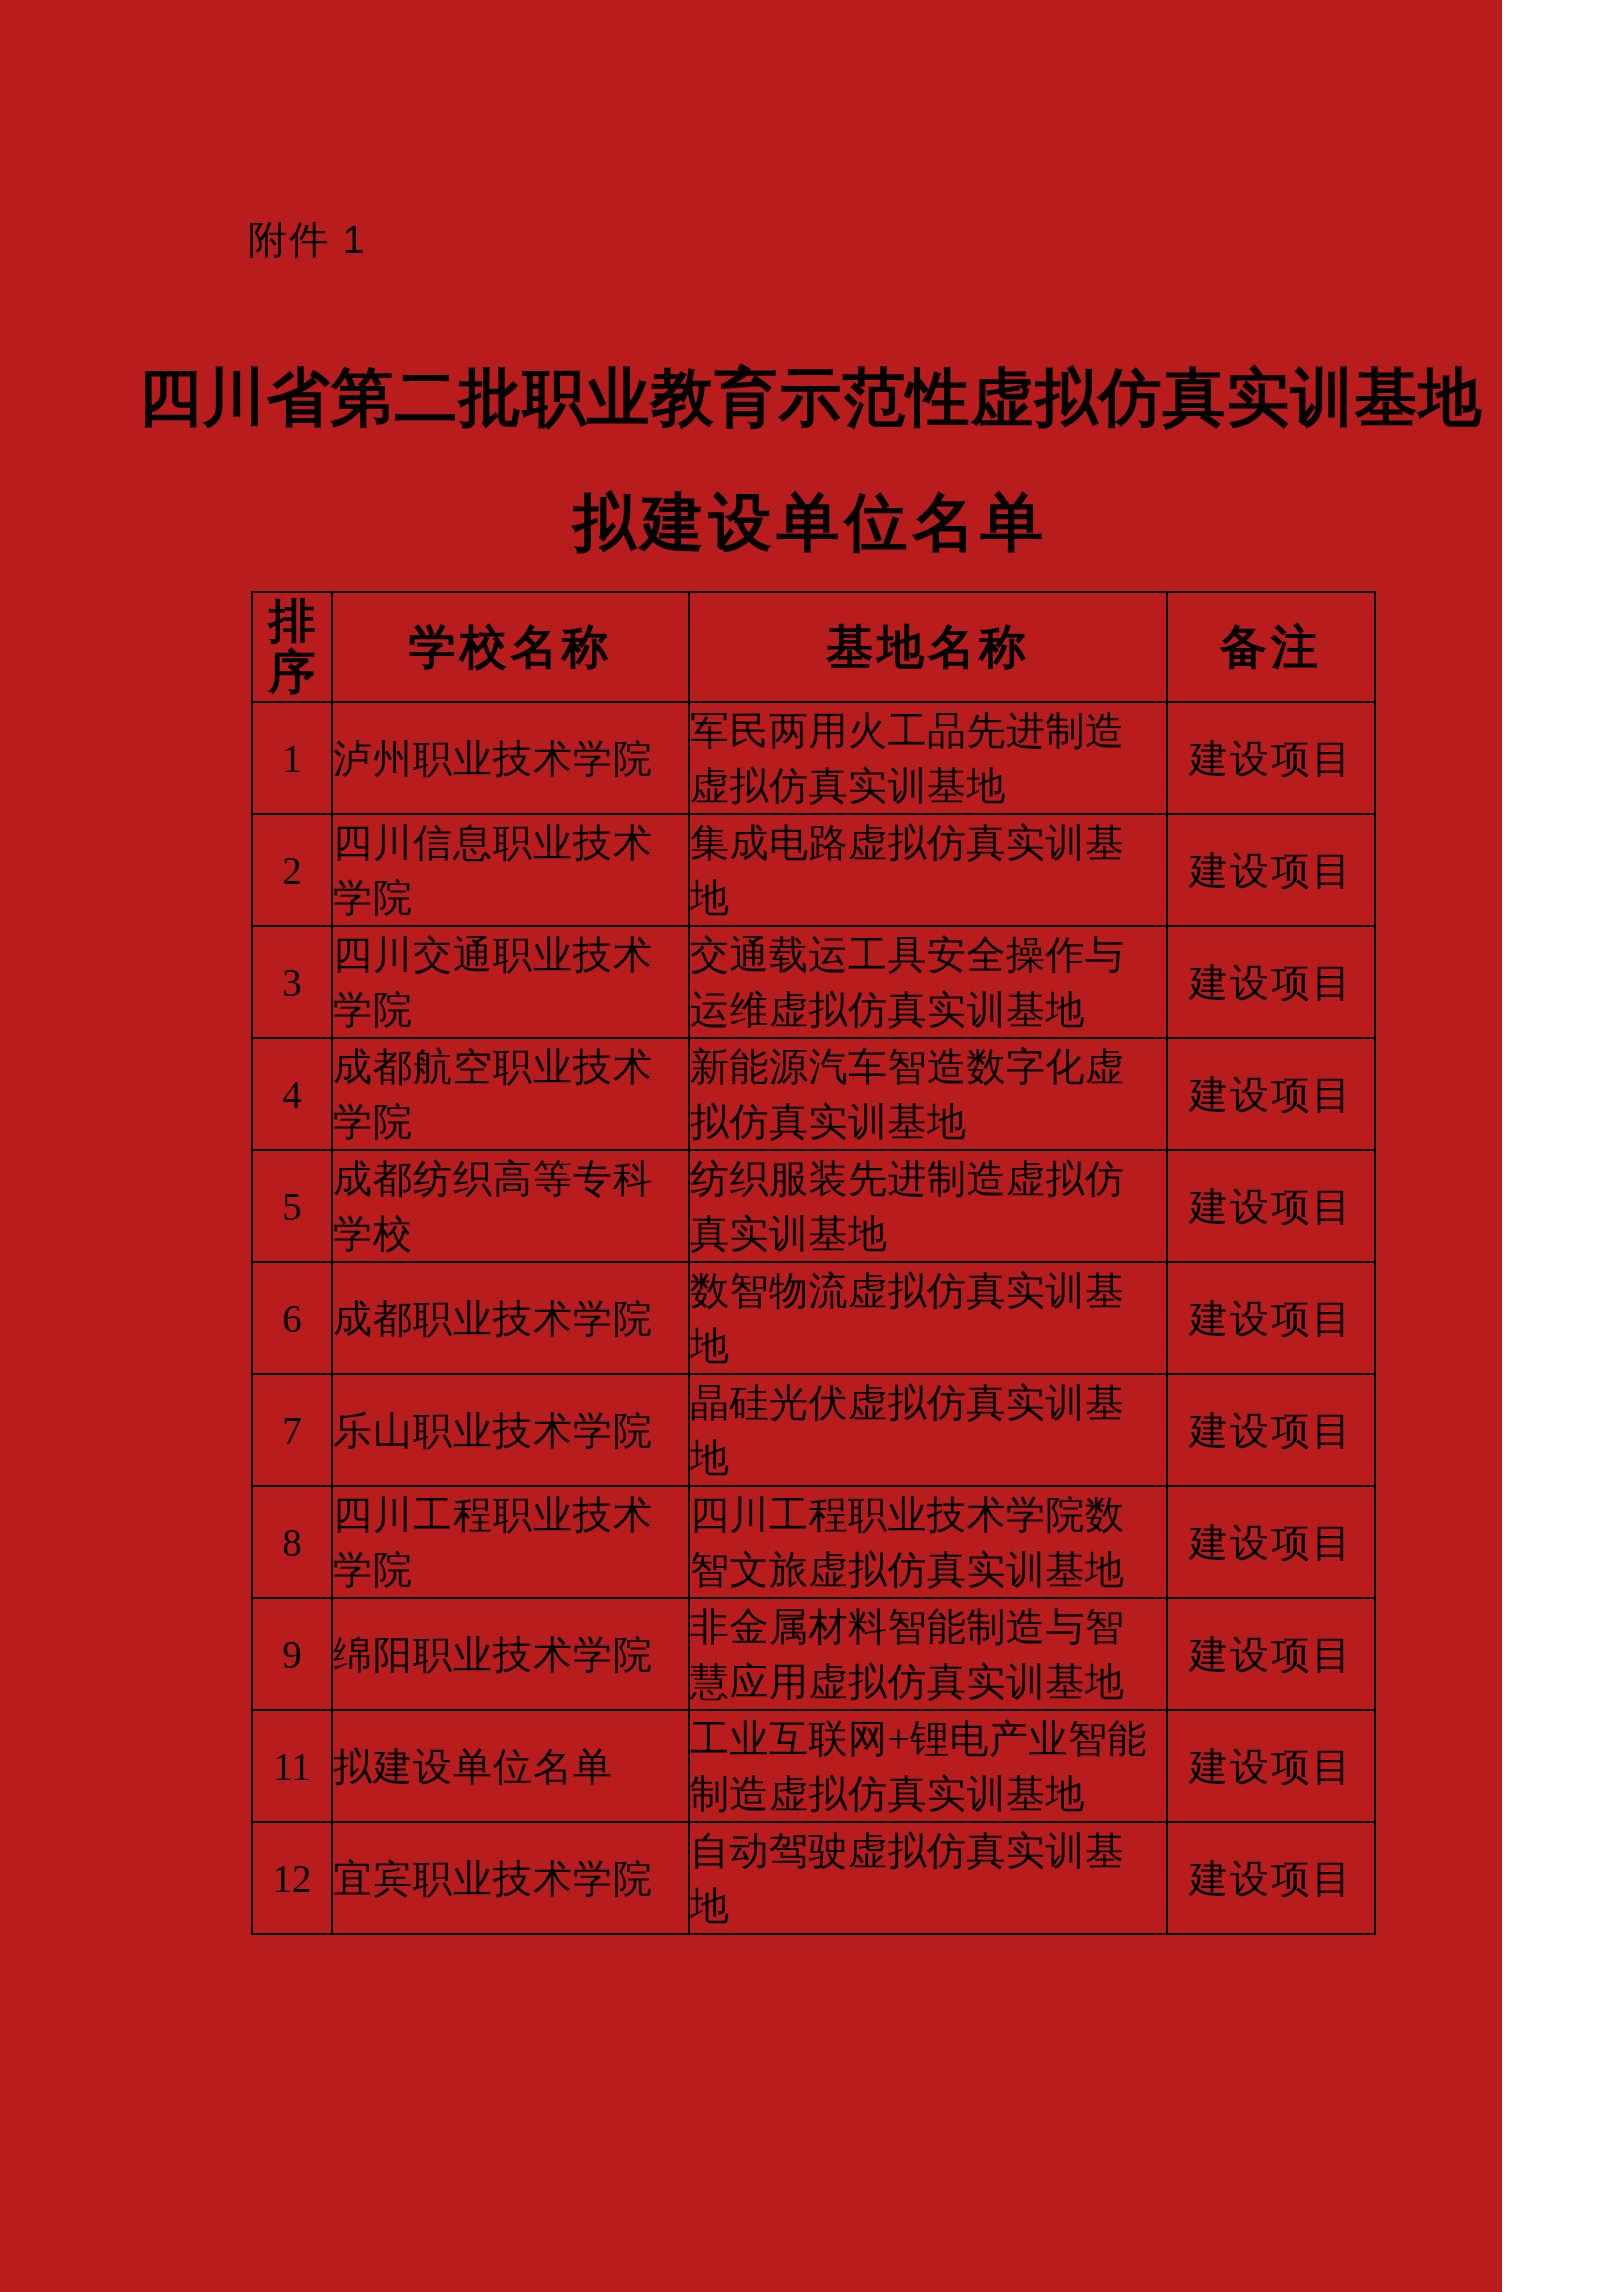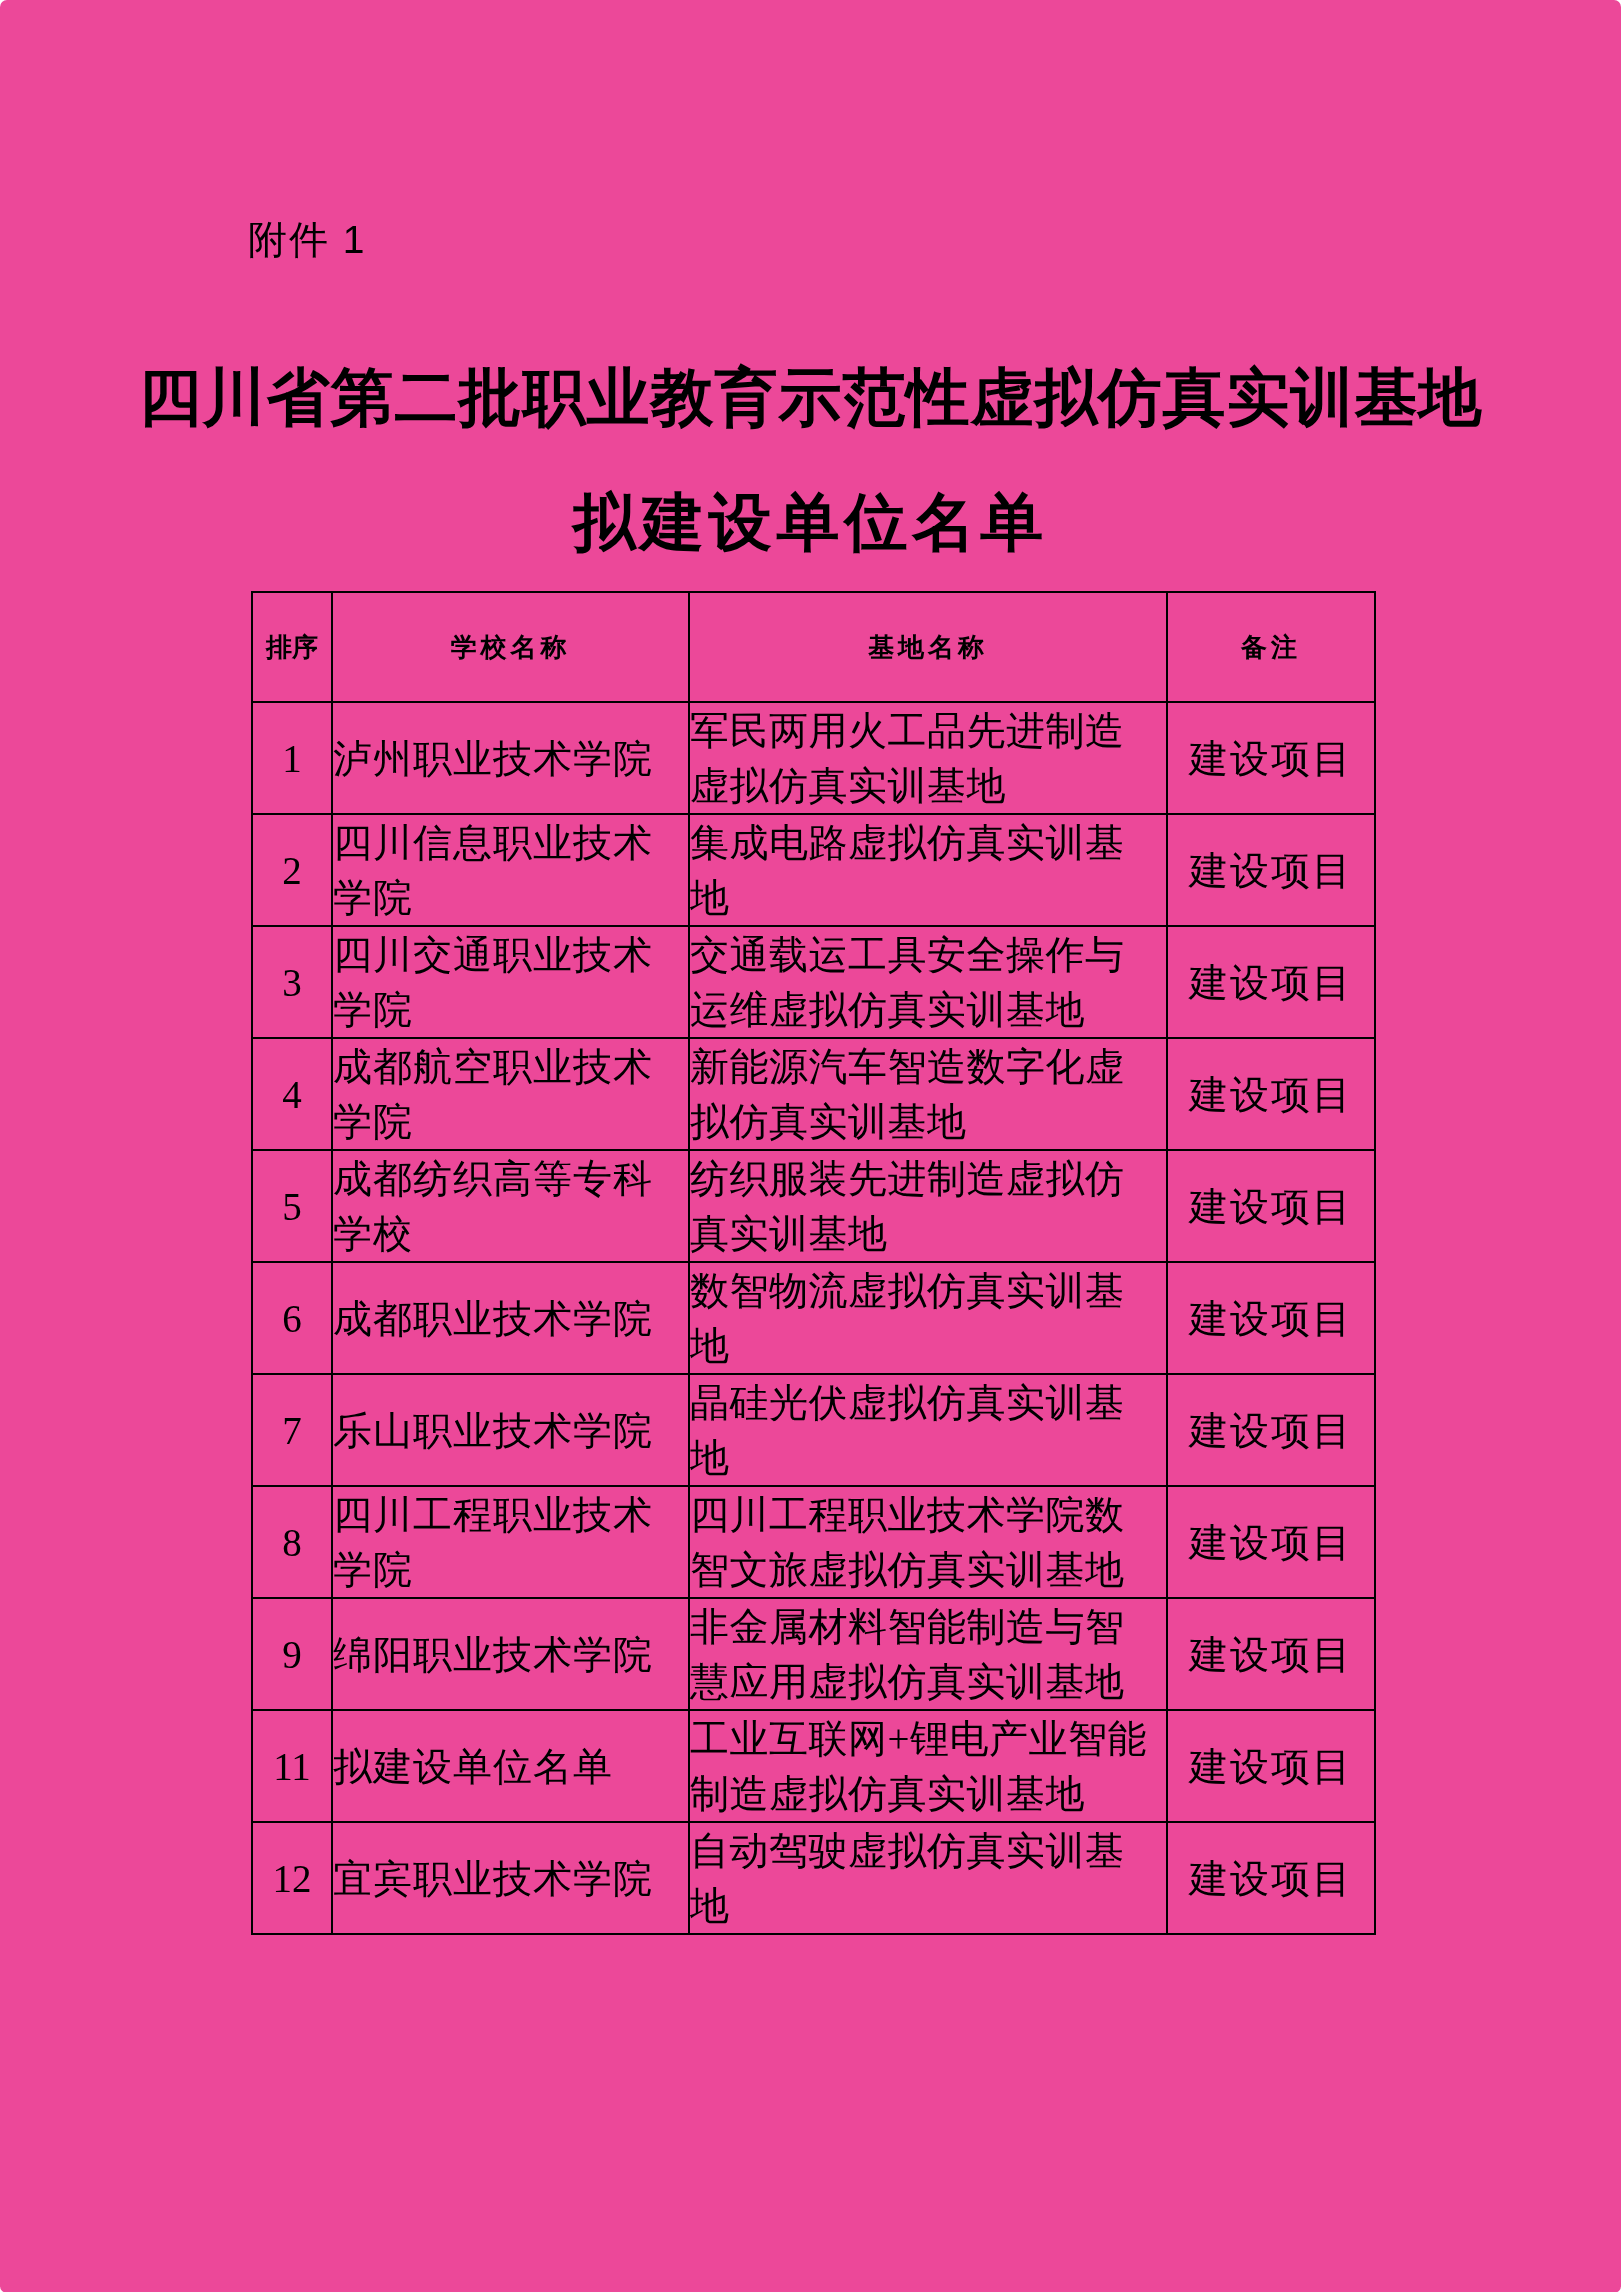--- a/index.html
+++ b/index.html
@@ -2,27 +2,26 @@
 <html><head>
 <meta charset="utf-8">
 <style>
   html, body {
     margin: 0;
     padding: 0;
     background: #ffffff;
   }
   .page {
     position: relative;
-    width: 1621px;
+    width: 1502px;
     height: 2293px;
-    background: #ec4899;
+    background: #b91c1c;
     color: #000000;
     font-family: "Liberation Serif", serif;
     overflow: hidden;
-    border-radius: 7px;
   }
   .attachment {
     position: absolute;
     left: 248px;
     top: 216px;
     font-family: "Liberation Sans", sans-serif;
     font-size: 39px;
     line-height: 47px;
     letter-spacing: 2px;
   }
@@ -56,21 +55,21 @@
     vertical-align: middle;
     color: #000000;
   }
   thead tr { height: 110px; }
   tbody tr { height: 111px; }
   tbody tr:last-child { height: 55px; }
 
   th {
     font-family: "Liberation Serif", serif;
     font-weight: bold;
-    font-size: 26px;
+    font-size: 47px;
     line-height: 51px;
     letter-spacing: 3.9px;
   }
   th.rank-h { letter-spacing: 0; }
 
   td {
     font-size: 39px;
     line-height: 55px;
   }
   td.rank-cell { text-align: center; }

